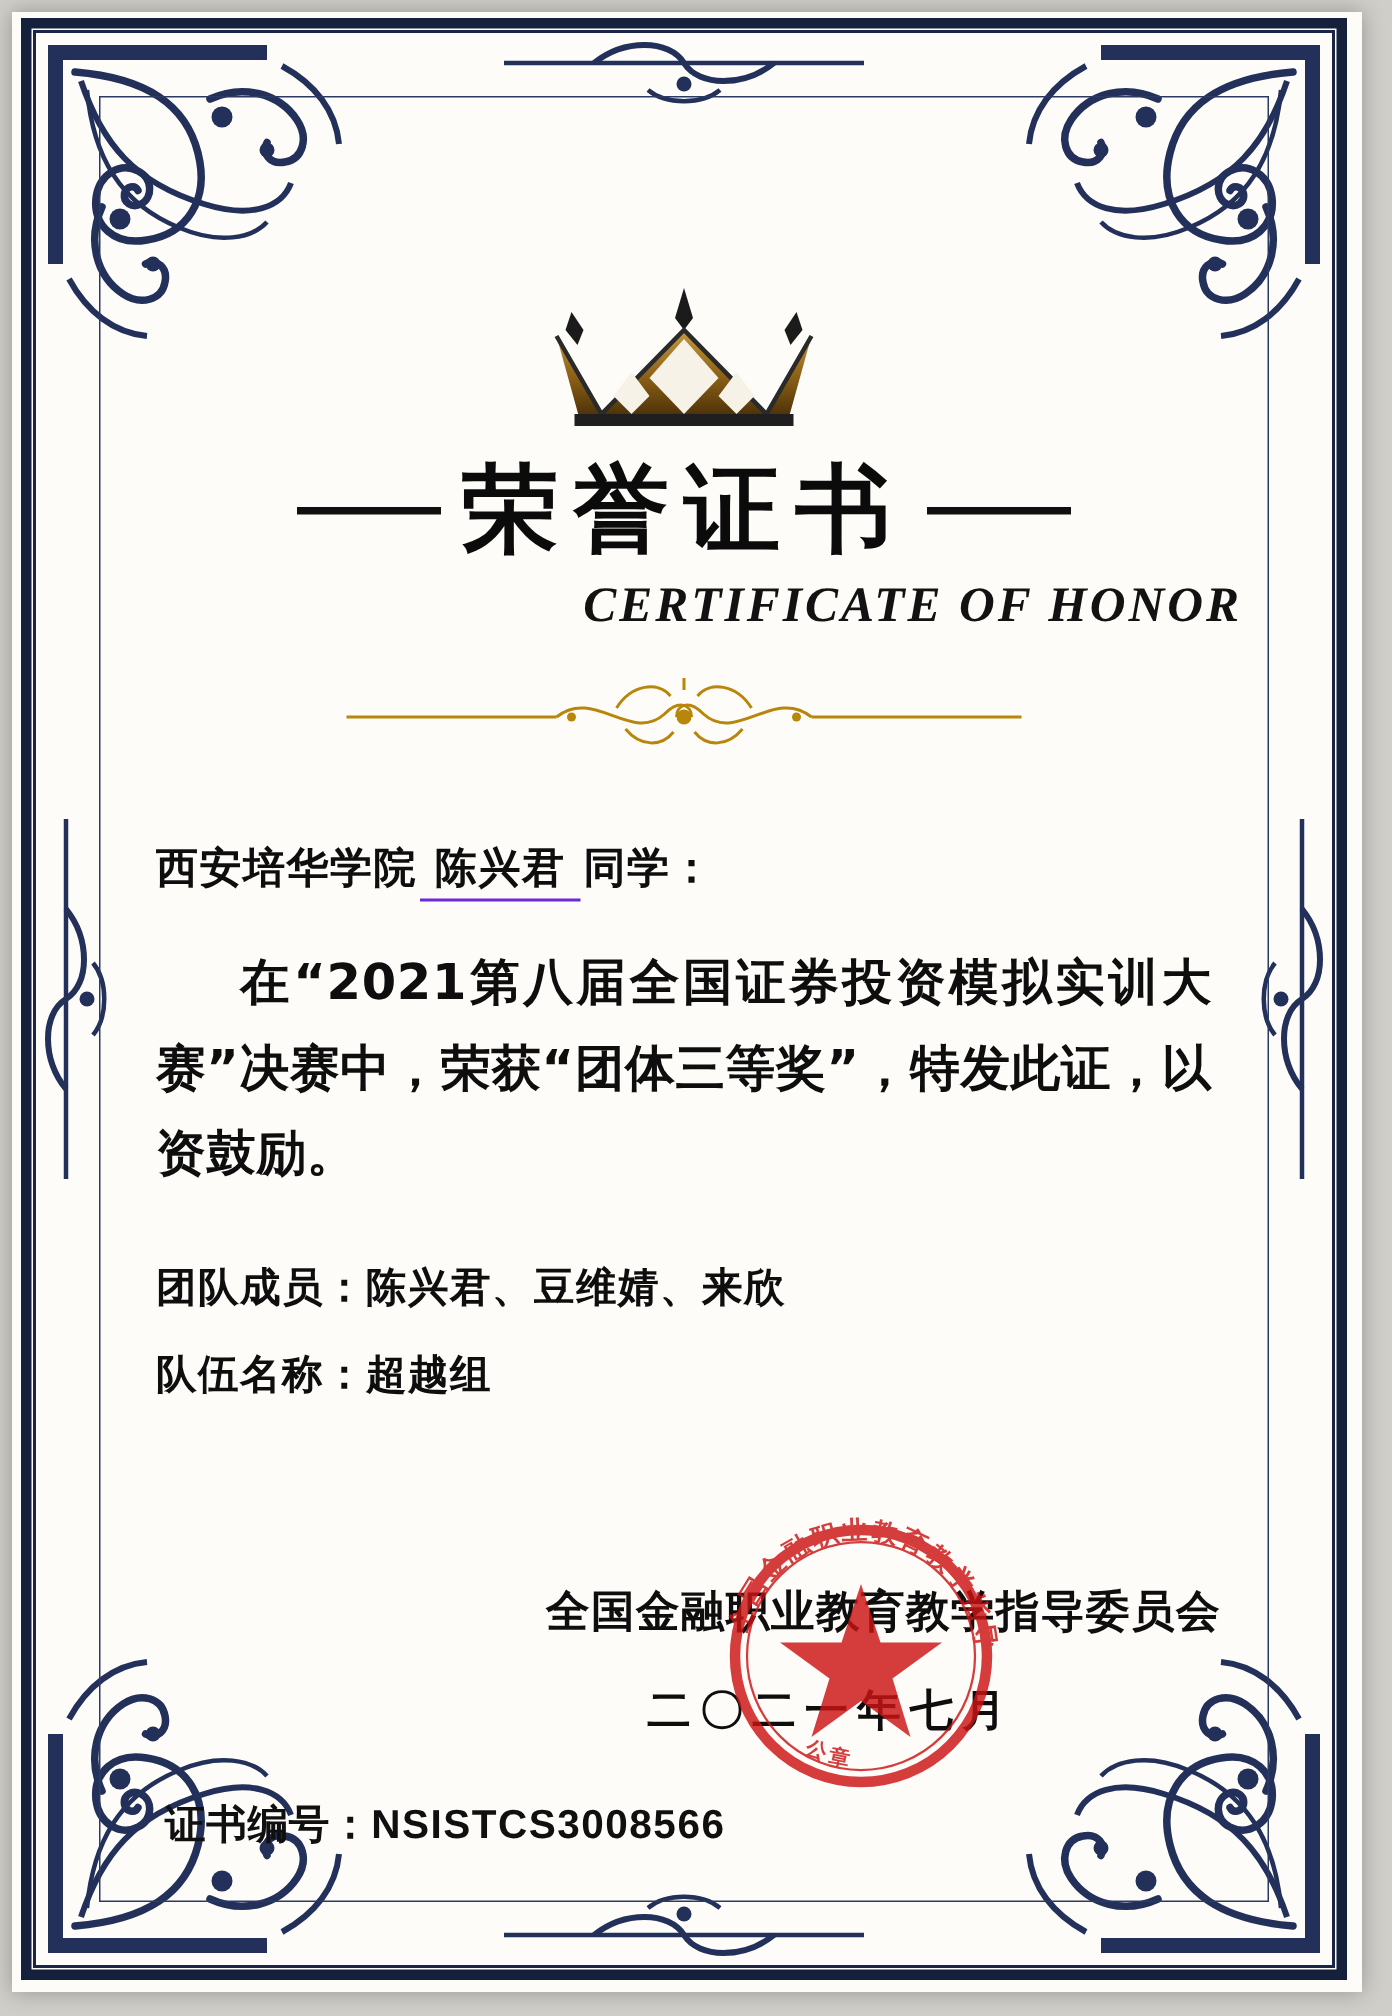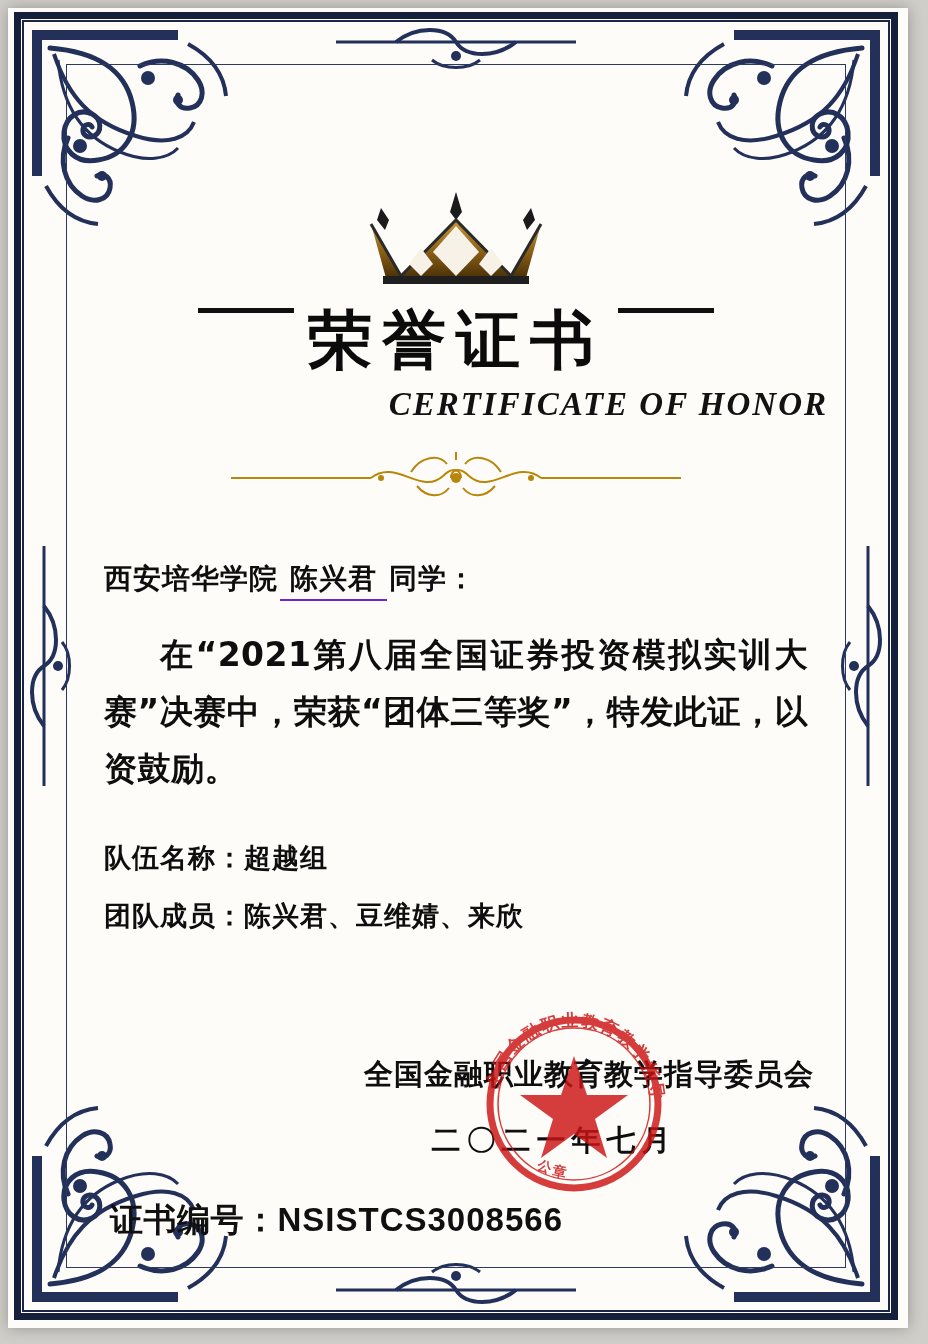--- a/index.html
+++ b/index.html
@@ -95,20 +95,21 @@
   }
   .crown svg { display:block; width:100%; height:100%; }
 
   
   .title-row {
     position: absolute;
     top: 228px;
     left: 0;
     width: 744px;
     display: flex;
+    align-items: center;
     justify-content: center;
     gap: 14px;
   }
   .title-rule {
     width: 96px;
     height: 5px;
     background: #101010;
   }
   .title-cn {
     font-family: "DejaVu Sans", sans-serif;
@@ -218,21 +219,21 @@
     opacity: 0.82;
   }
   .seal svg { display:block; width:100%; height:100%; }
 
   
   .cert-no {
     position: absolute;
     top: 1118px;
     left: 26px;
     font-family: "DejaVu Sans", sans-serif;
-    font-size: 33px;
+    font-size: 27px;
     font-weight: bold;
     color: #101010;
     letter-spacing: 0.5px;
     white-space: nowrap;
   }
   .cert-no .num {
     font-family: "Liberation Sans", sans-serif;
     letter-spacing: 1px;
   }
 </style>
@@ -351,24 +352,24 @@
 
     <div class="body">
       <div class="recipient-line">
         <span>西安培华学院</span><span class="recipient-name">陈兴君</span><span>同学：</span>
       </div>
       <div class="para">在“2021第八届全国证券投资模拟实训大赛”决赛中，荣获“团体三等奖”，特发此证，以资鼓励。</div>
     </div>
 
     <div class="meta">
       <div class="meta-row">
-        <span>队伍名称：</span><span>超越组</span>
+        <span>团队成员：</span><span>陈兴君、豆维婧、来欣</span>
       </div>
       <div class="meta-row">
-        <span>团队成员：</span><span>陈兴君、豆维婧、来欣</span>
+        <span>队伍名称：</span><span>超越组</span>
       </div>
     </div>
 
     <div class="sign">
       <div>全国金融职业教育教学指导委员会</div>
       <div class="sign-date">二〇二一年七月</div>
     </div>
 
     <div class="seal">
       <svg viewBox="0 0 208 208">

